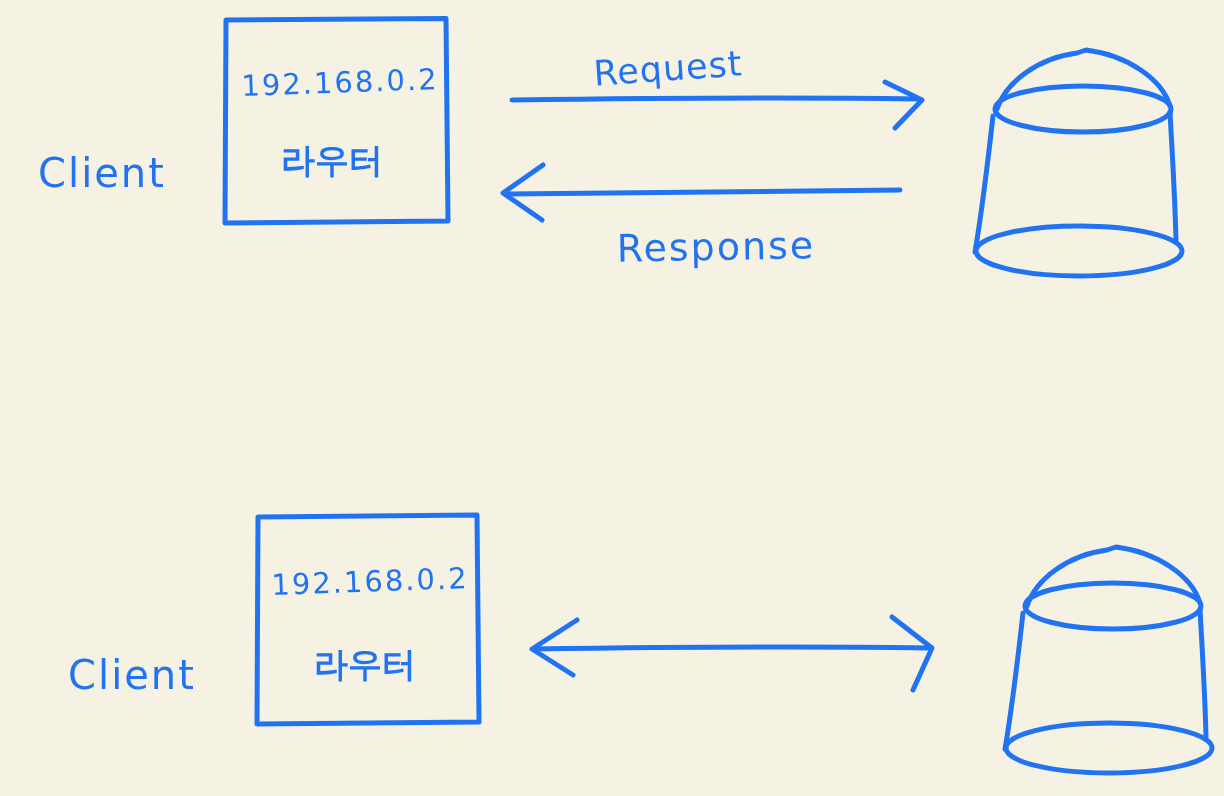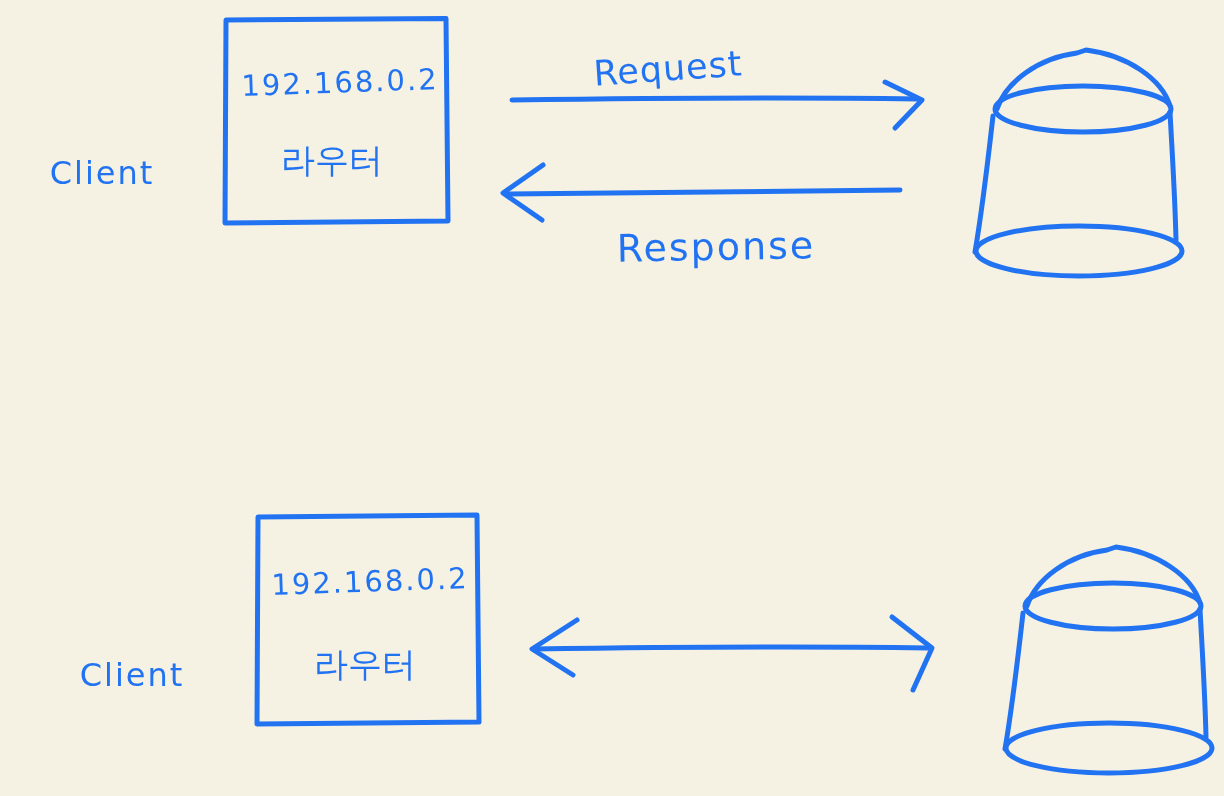--- a/index.html
+++ b/index.html
@@ -24,23 +24,23 @@
     stroke-linejoin: round;
   }
   .label {
     position: absolute;
     color: var(--ink);
     white-space: nowrap;
     transform: translate(-50%, -50%);
     line-height: 1;
     user-select: none;
   }
-  .client-label  { font-size: 32px; letter-spacing: 2px; text-align: right; }
+  .client-label  { font-size: 40px; letter-spacing: 2px; text-align: right; }
   .ip-label      { font-size: 29px; letter-spacing: 2px; transform: translate(-50%,-50%) rotate(-2deg); }
-  .name-label    { font-size: 34px; }
+  .name-label    { font-size: 34px; font-weight: bold; }
   .request-label { font-size: 35px; letter-spacing: 1px; transform: translate(-50%,-50%) rotate(-4deg); }
   .response-label{ font-size: 38px; letter-spacing: 2px; transform: translate(-50%,-50%) rotate(-1deg); }
 </style>
 </head>
 <body>
 
 <div class="canvas">
 
   <svg width="1224" height="796" viewBox="0 0 1224 796">
 

